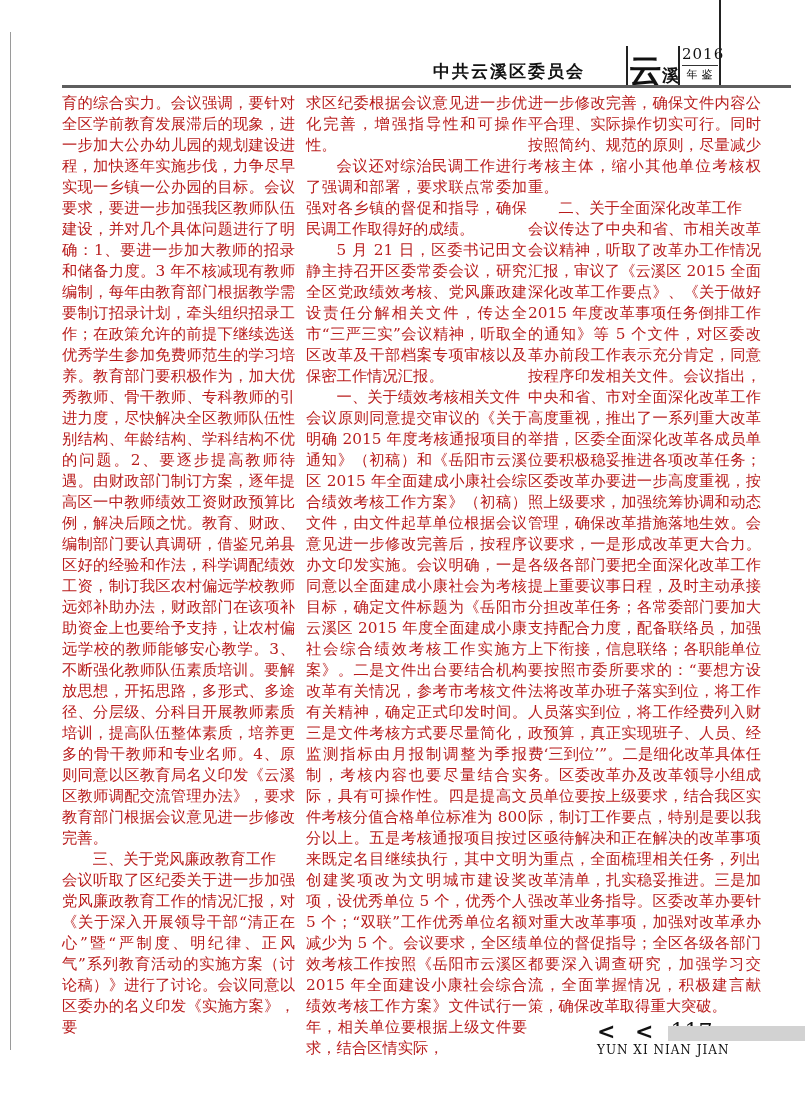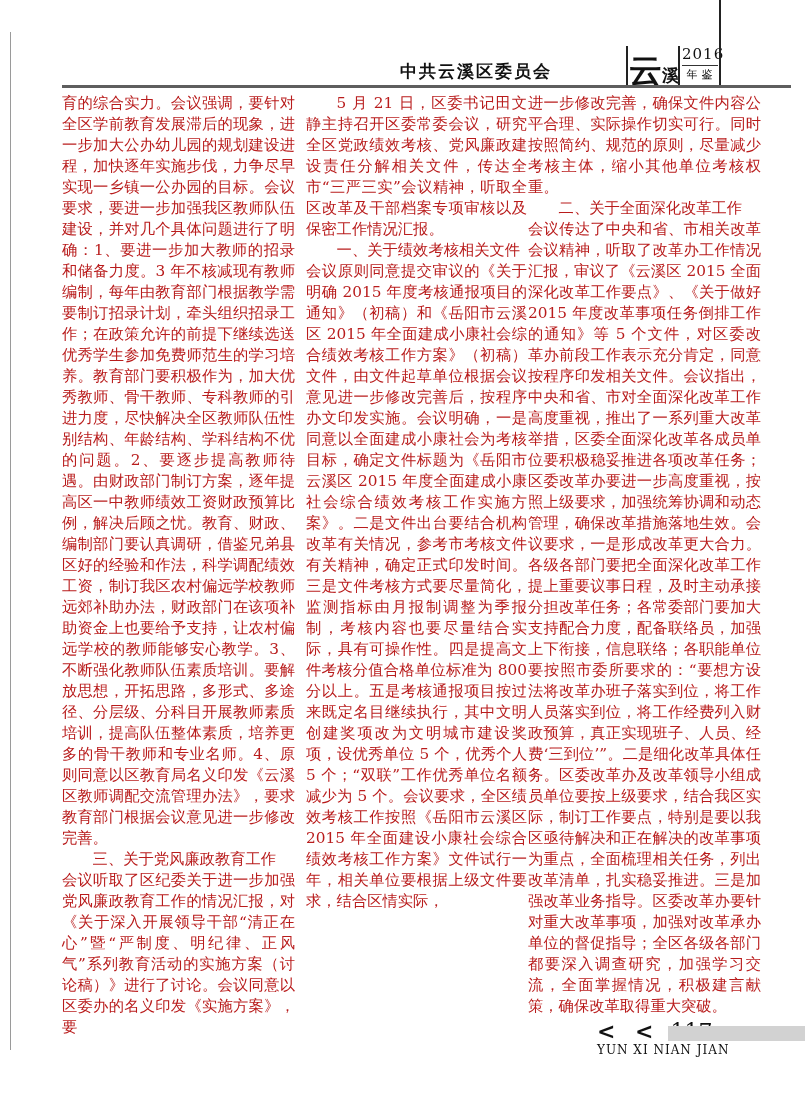--- a/index.html
+++ b/index.html
@@ -3,21 +3,21 @@
 <meta charset="utf-8">
 <style>
   html,body{margin:0;padding:0;}
   body{background:#e8e8e8;font-family:"DejaVu Serif","Liberation Serif",serif;}
   .page{position:relative;width:805px;height:1099px;background:#ffffff;overflow:hidden;}
 
   
   .scan-line{position:absolute;left:10px;top:32px;width:1px;height:1018px;background:#9a9a9a;}
 
   
-  .committee{position:absolute;left:400px;top:60px;width:218px;text-align:left;
+  .committee{position:absolute;left:400px;top:60px;width:218px;text-align:center;
     font-family:"DejaVu Sans","Liberation Sans",sans-serif;font-weight:bold;
     font-size:17px;letter-spacing:2px;color:#111;}
   .hdiv{position:absolute;top:46px;width:1.5px;height:41px;background:#222;}
   .d1{left:626px;}
   .d2{left:678px;}
   .logo{position:absolute;left:629px;top:42px;width:47px;height:45px;
     display:flex;align-items:flex-end;color:#111;}
   .logo-main{font-size:33px;font-weight:bold;line-height:1;}
   .logo-sub{font-size:17px;font-weight:bold;line-height:1;padding-bottom:3px;}
   .yearbox{position:absolute;left:682px;top:46px;width:36px;text-align:center;color:#111;}
@@ -70,20 +70,22 @@
     <div class="vline-right"></div>
     <div class="hrule"></div>
   </header>
 
   <main>
     <div class="col" id="col0">
         <p class="">育的综合实力。会议强调，要针对全区学前教育发展滞后的现象，进一步加大公办幼儿园的规划建设进程，加快逐年实施步伐，力争尽早实现一乡镇一公办园的目标。会议要求，要进一步加强我区教师队伍建设，并对几个具体问题进行了明确：1、要进一步加大教师的招录和储备力度。3 年不核减现有教师编制，每年由教育部门根据教学需要制订招录计划，牵头组织招录工作；在政策允许的前提下继续选送优秀学生参加免费师范生的学习培养。教育部门要积极作为，加大优秀教师、骨干教师、专科教师的引进力度，尽快解决全区教师队伍性别结构、年龄结构、学科结构不优的问题。2、要逐步提高教师待遇。由财政部门制订方案，逐年提高区一中教师绩效工资财政预算比例，解决后顾之忧。教育、财政、编制部门要认真调研，借鉴兄弟县区好的经验和作法，科学调配绩效工资，制订我区农村偏远学校教师远郊补助办法，财政部门在该项补助资金上也要给予支持，让农村偏远学校的教师能够安心教学。3、不断强化教师队伍素质培训。要解放思想，开拓思路，多形式、多途径、分层级、分科目开展教师素质培训，提高队伍整体素质，培养更多的骨干教师和专业名师。4、原则同意以区教育局名义印发《云溪区教师调配交流管理办法》，要求教育部门根据会议意见进一步修改完善。</p>
         <p class="indent"><b>三、关于党风廉政教育工作</b><br>会议听取了区纪委关于进一步加强党风廉政教育工作的情况汇报，对《关于深入开展领导干部“清正在心”暨“严制度、明纪律、正风气”系列教育活动的实施方案（讨论稿）》进行了讨论。会议同意以区委办的名义印发《实施方案》，要</p>
       </div>
     <div class="col" id="col1">
+        <p class="">求区纪委根据会议意见进一步优化完善，增强指导性和可操作性。</p>
+        <p class="indent">会议还对综治民调工作进行了强调和部署，要求联点常委加强对各乡镇的督促和指导，确保民调工作取得好的成绩。</p>
         <p class="indent gap">5 月 21 日，区委书记田文静主持召开区委常委会议，研究全区党政绩效考核、党风廉政建设责任分解相关文件，传达全市“三严三实”会议精神，听取全区改革及干部档案专项审核以及保密工作情况汇报。</p>
         <p class="indent"><b>一、关于绩效考核相关文件</b><br>会议原则同意提交审议的《关于明确 2015 年度考核通报项目的通知》（初稿）和《岳阳市云溪区 2015 年全面建成小康社会综合绩效考核工作方案》（初稿）文件，由文件起草单位根据会议意见进一步修改完善后，按程序办文印发实施。会议明确，一是同意以全面建成小康社会为考核目标，确定文件标题为《岳阳市云溪区 2015 年度全面建成小康社会综合绩效考核工作实施方案》。二是文件出台要结合机构改革有关情况，参考市考核文件有关精神，确定正式印发时间。三是文件考核方式要尽量简化，监测指标由月报制调整为季报制，考核内容也要尽量结合实际，具有可操作性。四是提高文件考核分值合格单位标准为 800 分以上。五是考核通报项目按过来既定名目继续执行，其中文明创建奖项改为文明城市建设奖项，设优秀单位 5 个，优秀个人 5 个；“双联”工作优秀单位名额减少为 5 个。会议要求，全区绩效考核工作按照《岳阳市云溪区 2015 年全面建设小康社会综合绩效考核工作方案》文件试行一年，相关单位要根据上级文件要求，结合区情实际，</p>
       </div>
     <div class="col" id="col2">
         <p class="">进一步修改完善，确保文件内容公平合理、实际操作切实可行。同时按照简约、规范的原则，尽量减少考核主体，缩小其他单位考核权重。</p>
         <p class="indent"><b>二、关于全面深化改革工作</b><br>会议传达了中央和省、市相关改革会议精神，听取了改革办工作情况汇报，审议了《云溪区 2015 全面深化改革工作要点》、《关于做好 2015 年度改革事项任务倒排工作的通知》等 5 个文件，对区委改革办前段工作表示充分肯定，同意按程序印发相关文件。会议指出，中央和省、市对全面深化改革工作高度重视，推出了一系列重大改革举措，区委全面深化改革各成员单位要积极稳妥推进各项改革任务；区委改革办要进一步高度重视，按照上级要求，加强统筹协调和动态管理，确保改革措施落地生效。会议要求，一是形成改革更大合力。各级各部门要把全面深化改革工作提上重要议事日程，及时主动承接分担改革任务；各常委部门要加大支持配合力度，配备联络员，加强上下衔接，信息联络；各职能单位要按照市委所要求的：“要想方设法将改革办班子落实到位，将工作人员落实到位，将工作经费列入财政预算，真正实现班子、人员、经费‘三到位’”。二是细化改革具体任务。区委改革办及改革领导小组成员单位要按上级要求，结合我区实际，制订工作要点，特别是要以我区亟待解决和正在解决的改革事项为重点，全面梳理相关任务，列出改革清单，扎实稳妥推进。三是加强改革业务指导。区委改革办要针对重大改革事项，加强对改革承办单位的督促指导；全区各级各部门都要深入调查研究，加强学习交流，全面掌握情况，积极建言献策，确保改革取得重大突破。</p>
       </div>
   </main>
 
   <footer>

